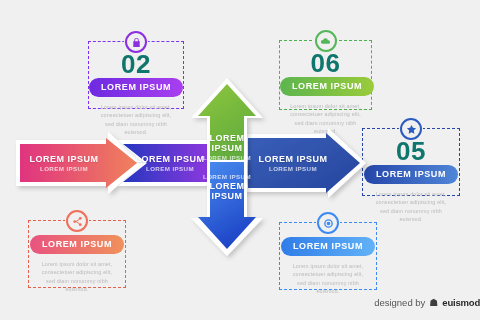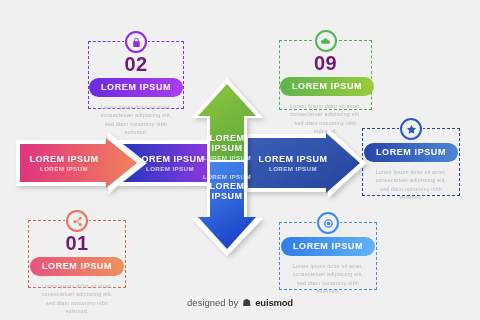--- a/index.html
+++ b/index.html
@@ -27,21 +27,21 @@
     border-radius:50%;
     display:flex; align-items:center; justify-content:center;
   }
   .icon-ring {
     width:22px; height:22px; border-radius:50%;
     display:flex; align-items:center; justify-content:center;
     border:2px solid currentColor;
   }
   .icon-ring svg { width:11px; height:11px; display:block; }
   .card .num {
-    font-size:20px; font-weight:bold; color:#701a75;
+    font-size:26px; font-weight:bold; color:#0f766e;
     letter-spacing:0.5px; line-height:22px;
   }
   .pill {
     display:inline-block;
     margin-top:3px;
     padding:4px 12px 5px;
     border-radius:12px;
     color:#fff;
     font-size:9px;
     font-weight:bold;
@@ -75,21 +75,21 @@
     font-size:6.2px; font-weight:bold; letter-spacing:0.4px; line-height:9px;
     color:rgba(255,255,255,.72);
   }
 
   
   .footer {
     position:absolute; left:0; right:0; bottom:12px;
     text-align:center;
     font-size:9.5px;
     color:#3d3d3d;
-    display:flex; align-items:center; justify-content:center; gap:4px;
+    display:flex; align-items:center; justify-content:flex-end; gap:4px;
   }
   .footer .by { color:#555; font-weight:normal; }
   .footer .brand { font-weight:bold; color:#2b2b2b; letter-spacing:-0.2px; }
   .footer .logo { font-size:10px; line-height:1; }
 </style>
 </head>
 <body>
 
 <div class="stage">
 
@@ -217,49 +217,49 @@
   </div>
 
   <div class="card" style="left:279px; top:40px; width:93px; height:70px; border-color:#4caf50;">
     <div class="icon-wrap">
       <span class="icon-ring" style="color:#55b658;">
         <svg viewBox="0 0 24 24" fill="#55b658">
           <path d="M19 17H6a4 4 0 1 1 .6-7.95A5.5 5.5 0 0 1 17.3 9.2 4 4 0 0 1 19 17z"></path>
         </svg>
       </span>
     </div>
-    <div class="num">09</div>
+    <div class="num">06</div>
     <div class="pill" style="background:linear-gradient(90deg,#5db54f,#9acb3b);">LOREM IPSUM</div>
     <div class="body-txt">Lorem ipsum dolor sit amet, consectetuer adipiscing elit, sed diam nonummy nibh euismod.</div>
   </div>
 
   <div class="card" style="left:362px; top:128px; width:98px; height:68px; border-color:#2546a8;">
     <div class="icon-wrap">
       <span class="icon-ring" style="color:#2b5bbf;">
         <svg viewBox="0 0 24 24" fill="#2b5bbf">
           <path d="M12 2l3.1 6.3 6.9 1-5 4.9 1.2 6.9L12 17.8 5.8 21.1 7 14.2 2 9.3l6.9-1z"></path>
         </svg>
       </span>
     </div>
+    <div class="num">05</div>
     <div class="pill" style="background:linear-gradient(90deg,#2546a8,#4f86d8);">LOREM IPSUM</div>
     <div class="body-txt">Lorem ipsum dolor sit amet, consectetuer adipiscing elit, sed diam nonummy nibh euismod.</div>
   </div>
 
   <div class="card" style="left:28px; top:220px; width:98px; height:68px; border-color:#e8604c;">
     <div class="icon-wrap">
       <span class="icon-ring" style="color:#ef6f5a;">
         <svg viewBox="0 0 24 24" fill="#ef6f5a">
           <circle cx="18" cy="5" r="3"></circle>
             <circle cx="18" cy="19" r="3"></circle>
             <circle cx="6" cy="12" r="3"></circle>
           <path d="M8.6 10.9l7-4.1.9 1.5-7 4.1zm0 2.2l7 4.1.9-1.5-7-4.1z"></path>
         </svg>
       </span>
     </div>
-    <div class="num">01</div>
     <div class="pill" style="background:linear-gradient(90deg,#e8537f,#f0915b);">LOREM IPSUM</div>
     <div class="body-txt">Lorem ipsum dolor sit amet, consectetuer adipiscing elit, sed diam nonummy nibh euismod.</div>
   </div>
 
   <div class="card" style="left:279px; top:222px; width:98px; height:68px; border-color:#3d8bf2;">
     <div class="icon-wrap">
       <span class="icon-ring" style="color:#3d8bf2;">
         <svg viewBox="0 0 24 24" fill="none" stroke="#3d8bf2" stroke-width="3">
           <circle cx="12" cy="12" r="8"></circle>
             <circle cx="12" cy="12" r="2.5" fill="#3d8bf2"></circle>

